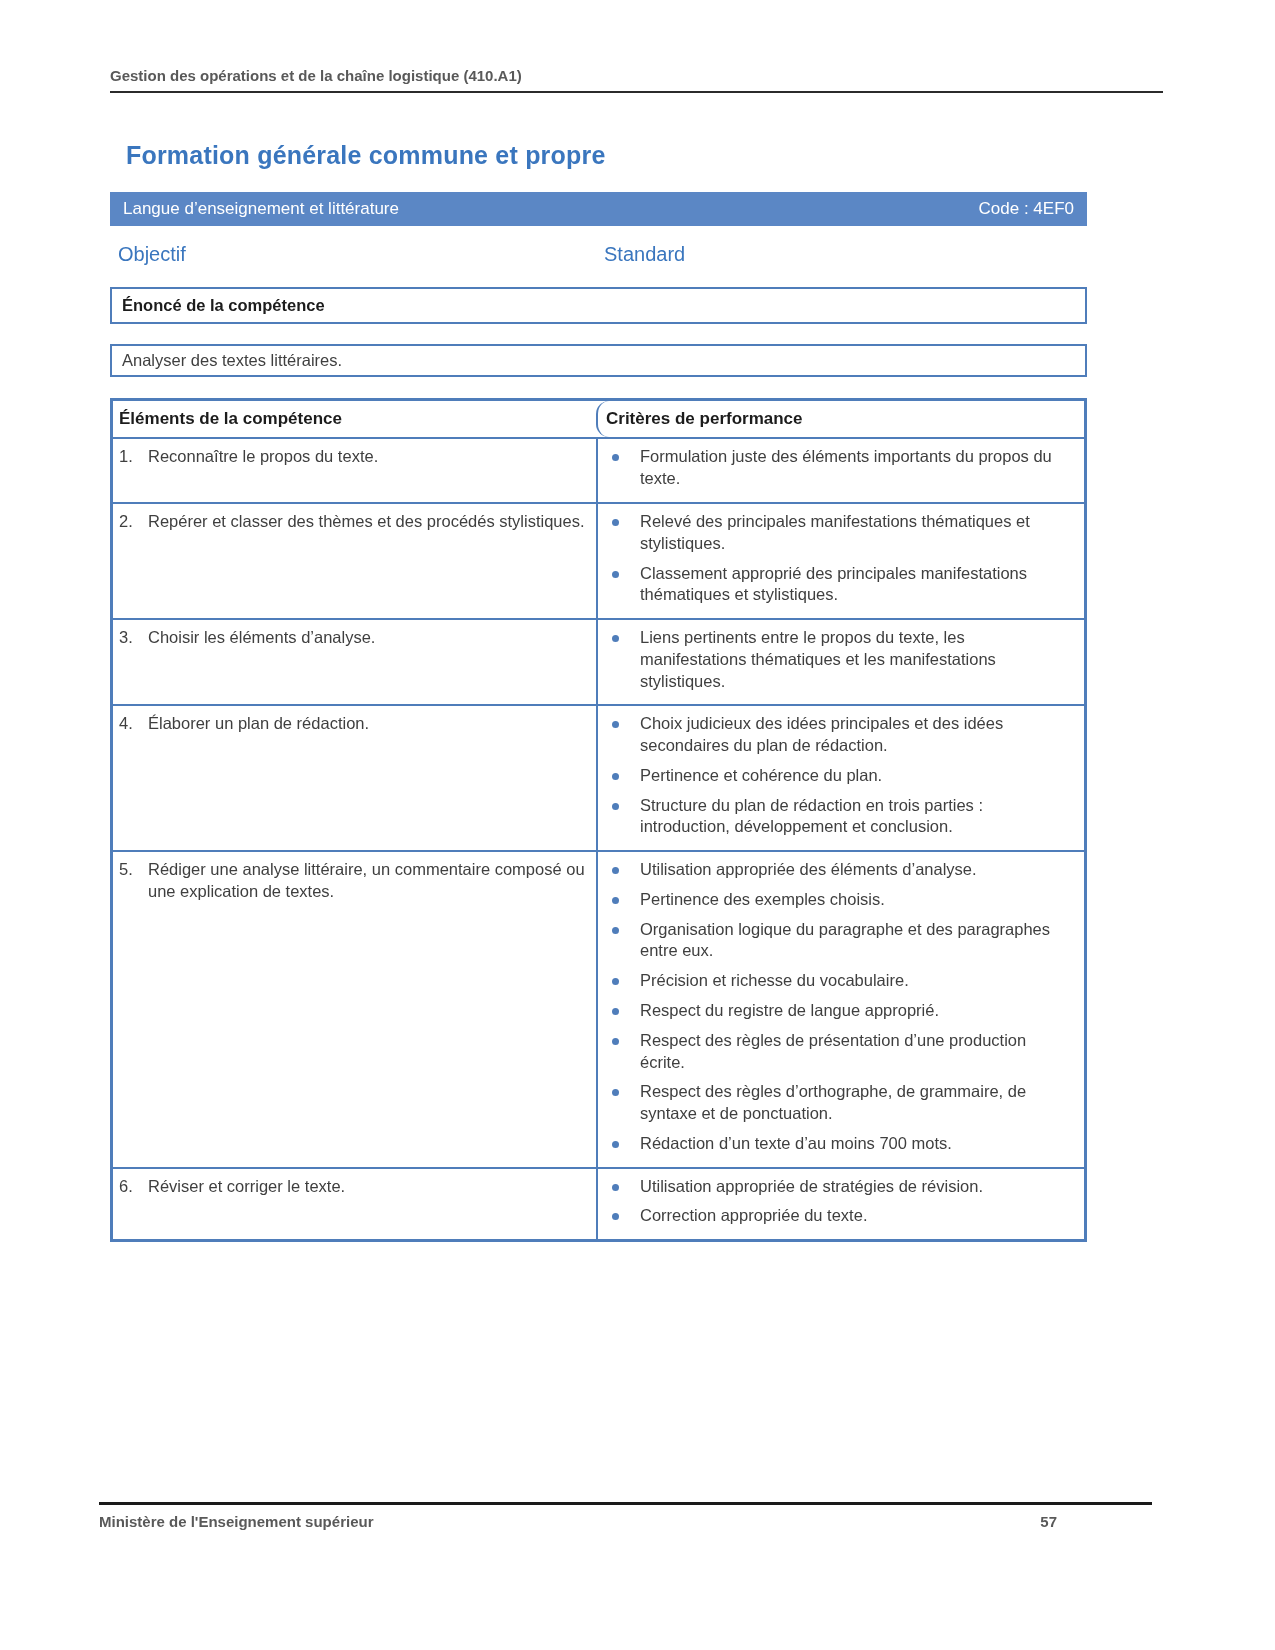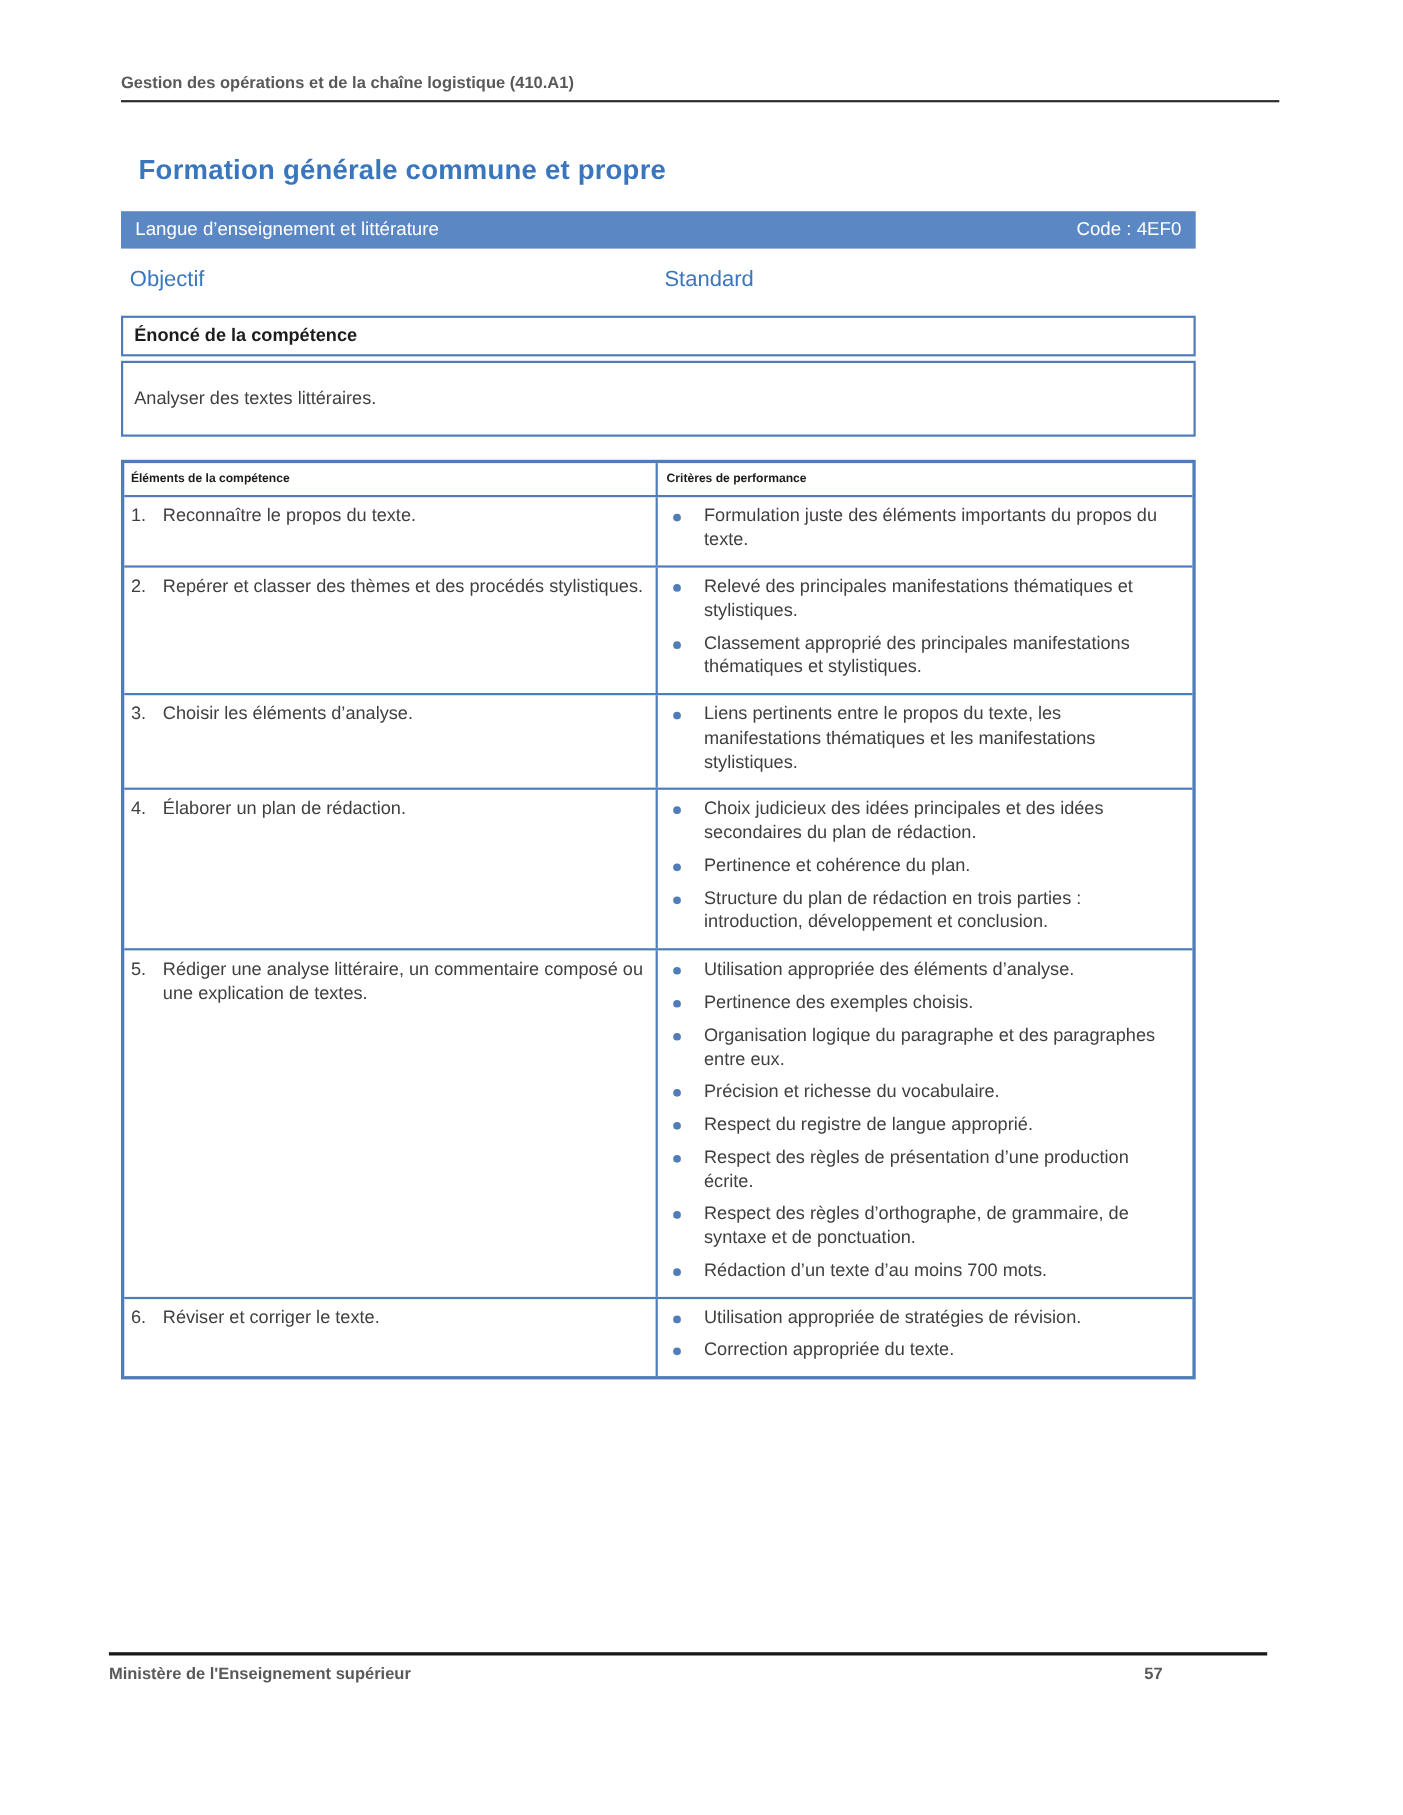--- a/index.html
+++ b/index.html
@@ -28,29 +28,29 @@
           padding:7px 13px;font-size:17px;}
 
   
   .col-headers{margin-top:17px;width:977px;display:grid;grid-template-columns:486px 1fr;
                font-size:20px;font-weight:normal;color:var(--heading-blue);}
   .col-headers span{padding-left:8px;}
 
   
   .enonce-header{margin-top:21px;width:977px;border:2px solid var(--accent-blue);
                  padding:7px 10px;font-size:16.5px;font-weight:bold;color:#1c1c1c;}
-  .enonce-body{margin-top:4px;width:977px;border:2px solid var(--accent-blue);
-               padding:23px 10px;font-size:16.5px;}
+  .enonce-body{margin-top:20px;width:977px;border:2px solid var(--accent-blue);
+               padding:5px 10px;font-size:16.5px;}
 
   
   .ctable{margin-top:21px;width:977px;border:3px solid var(--accent-blue);}
   .trow{display:grid;grid-template-columns:483px 1fr;}
   .trow + .trow{border-top:2px solid var(--accent-blue);}
   .thead{font-weight:bold;color:#1c1c1c;}
-  .thead .cell-left,.thead .cell-right{padding-top:7px;padding-bottom:7px;font-size:11px;}
+  .thead .cell-left,.thead .cell-right{padding-top:7px;padding-bottom:7px;font-size:17px;border-radius:13px;}
   .cell-left{padding:7px 10px 12px 6px;font-size:16.5px;line-height:1.32;}
   .cell-right{border-left:2px solid var(--accent-blue);padding:7px 12px 12px 14px;
               font-size:16.5px;line-height:1.32;}
   .thead .cell-left{padding-left:6px;}
   .thead .cell-right{padding-left:8px;}
   .elem{display:flex;}
   .num{flex:none;width:29px;}
   .bullet-line{display:flex;margin-bottom:8px;}
   .bullet-line:last-child{margin-bottom:0;}
   .bullet{flex:none;width:7px;height:7px;border-radius:50%;background:var(--accent-blue);

